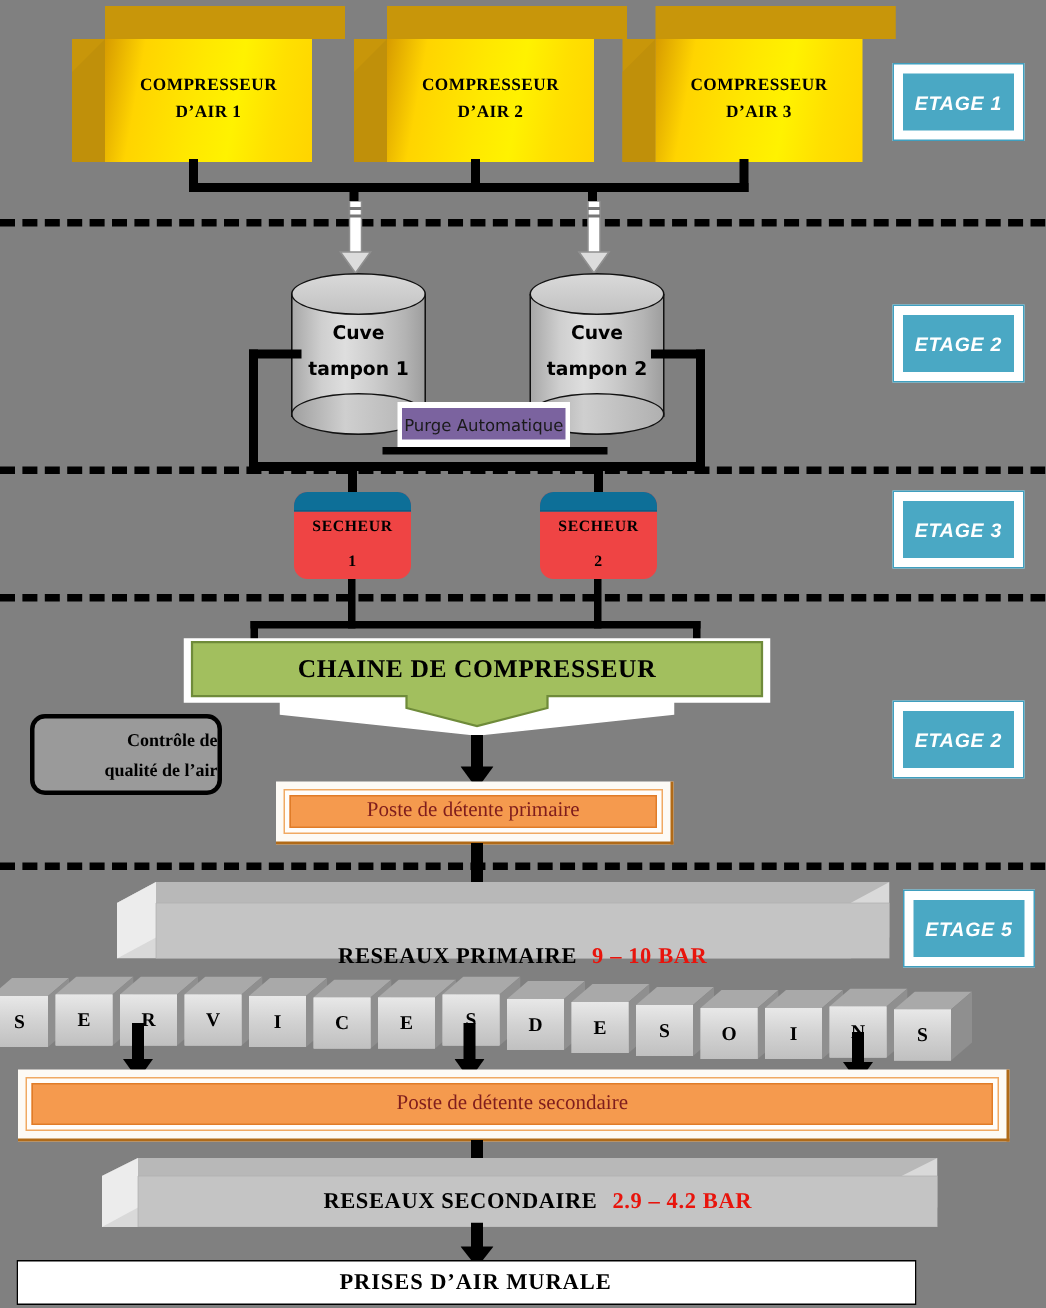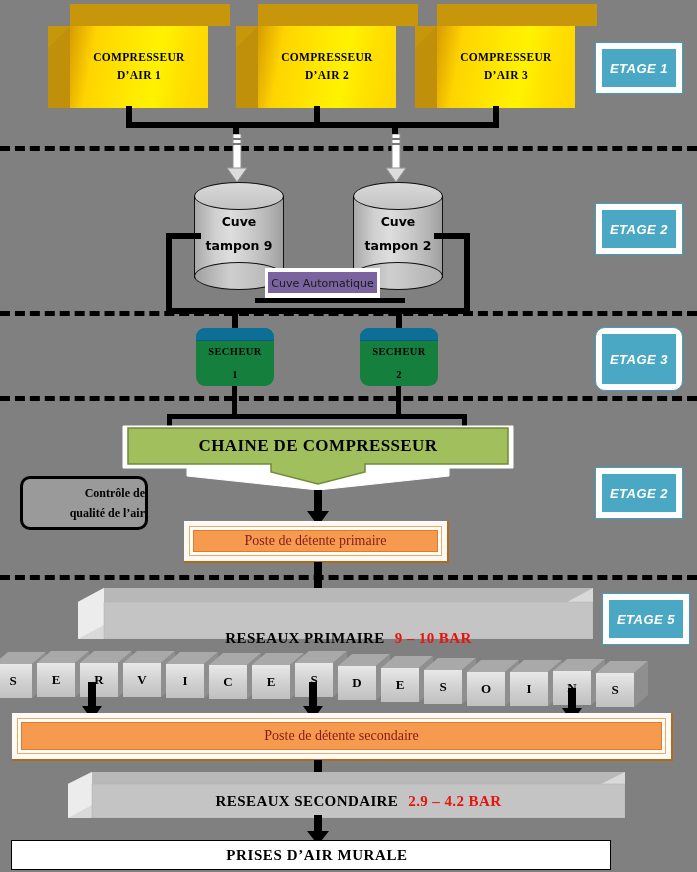--- a/index.html
+++ b/index.html
@@ -83,21 +83,21 @@
   .purge .fill{
     background:#7b639f;width:100%;height:100%;
     display:flex;align-items:flex-end;justify-content:center;
     font-family:"DejaVu Sans", sans-serif;font-size:11px;color:#1a1a1a;
     padding-bottom:3px;box-sizing:border-box;
   }
 
   
   .dryer{
     position:absolute;border-radius:9px;
-    background:#15803d;
+    background:#ef4444;
     box-sizing:border-box;overflow:hidden;
   }
   .dryer .cap{
     position:absolute;left:0;top:0;width:100%;height:12px;
     background:#0d6f98;border-bottom:1px solid #0b5f84;
   }
   .dryer .t1,.dryer .t2{
     position:absolute;left:0;width:100%;text-align:center;
     font-weight:bold;color:#000;font-size:10.5px;letter-spacing:.4px;
   }
@@ -226,36 +226,36 @@
       <polygon points="2,34 12,48 22,34" fill="#dcdcdc" stroke="#8f8f8f" stroke-width="1"></polygon>
     </svg>
   </div>
 
   <div class="cyl" style="left:194px;top:182px;width:90px;height:110px;">
     <div class="body" style="top:14px;height:82px;"></div>
     <div class="bot" style="top:80px;height:28px;"></div>
     <div class="top" style="top:0;height:28px;"></div>
     <div class="label" style="top:28px;">
       <div>Cuve</div>
-      <div>tampon 9</div>
+      <div>tampon 1</div>
     </div>
   </div>
 
   <div class="cyl" style="left:353px;top:182px;width:90px;height:110px;">
     <div class="body" style="top:14px;height:82px;"></div>
     <div class="bot" style="top:80px;height:28px;"></div>
     <div class="top" style="top:0;height:28px;"></div>
     <div class="label" style="top:28px;">
       <div>Cuve</div>
       <div>tampon 2</div>
     </div>
   </div>
 
   <div class="purge" style="left:265px;top:268px;width:115px;height:30px;">
-    <div class="fill">Cuve Automatique</div>
+    <div class="fill">Purge Automatique</div>
   </div>
   <div class="hline" style="left:255px;top:298px;width:150px;height:5px;"></div>
 
   <div class="vline" style="left:166px;top:233px;width:6px;height:81px;"></div>
   <div class="vline" style="left:464px;top:233px;width:6px;height:81px;"></div>
   <div class="hline" style="left:166px;top:233px;width:35px;height:6px;"></div>
   <div class="hline" style="left:434px;top:233px;width:36px;height:6px;"></div>
   <div class="hline" style="left:166px;top:308px;width:304px;height:6px;"></div>
   <div class="vline" style="left:232px;top:308px;width:6px;height:22px;"></div>
   <div class="vline" style="left:396px;top:308px;width:6px;height:22px;"></div>
@@ -270,21 +270,21 @@
     <div class="cap"></div>
     <div class="t1" style="top:18px;">SECHEUR</div>
     <div class="t2" style="top:41px;">1</div>
   </div>
   <div class="dryer" style="left:360px;top:328px;width:78px;height:58px;">
     <div class="cap"></div>
     <div class="t1" style="top:18px;">SECHEUR</div>
     <div class="t2" style="top:41px;">2</div>
   </div>
 
-  <div class="etage" style="left:595px;top:327px;width:88px;height:64px;border-radius:10px;">
+  <div class="etage" style="left:595px;top:327px;width:88px;height:52px;">
     <div class="inner">ETAGE 3</div>
   </div>
 
   <div class="dashed" style="top:396px;"></div>
 
   <div class="vline" style="left:232px;top:386px;width:5px;height:33px;"></div>
   <div class="vline" style="left:396px;top:386px;width:5px;height:33px;"></div>
   <div class="hline" style="left:167px;top:414px;width:300px;height:5px;"></div>
   <div class="vline" style="left:167px;top:414px;width:5px;height:18px;"></div>
   <div class="vline" style="left:462px;top:414px;width:5px;height:18px;"></div>

